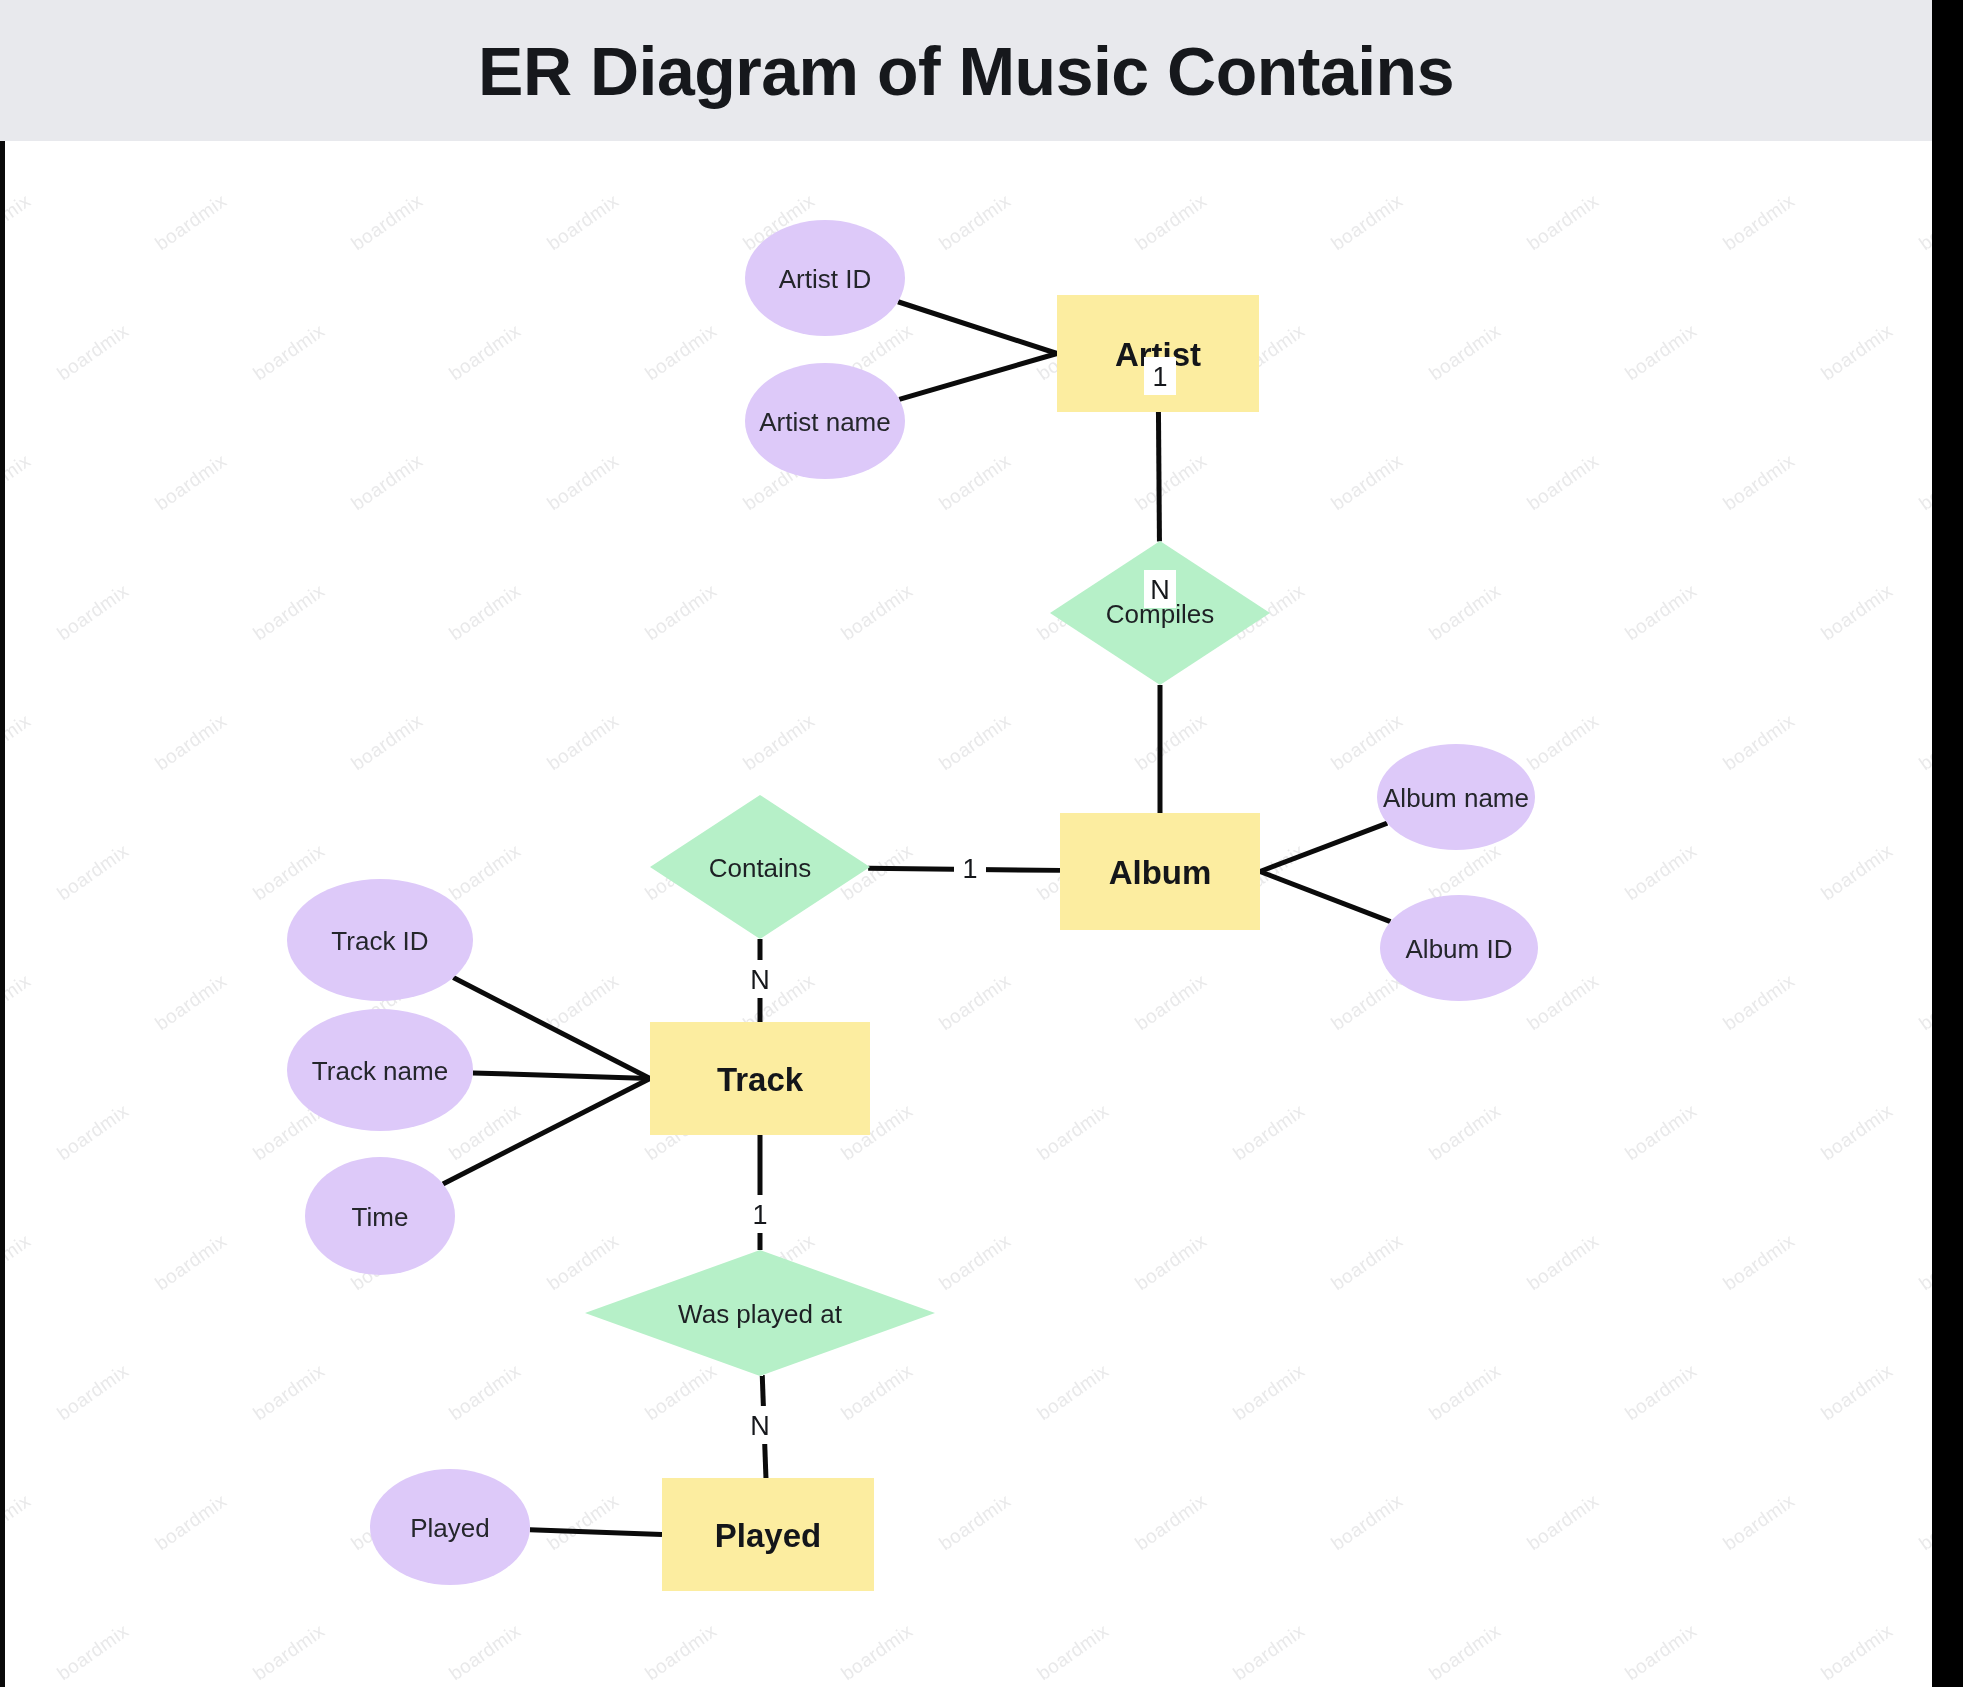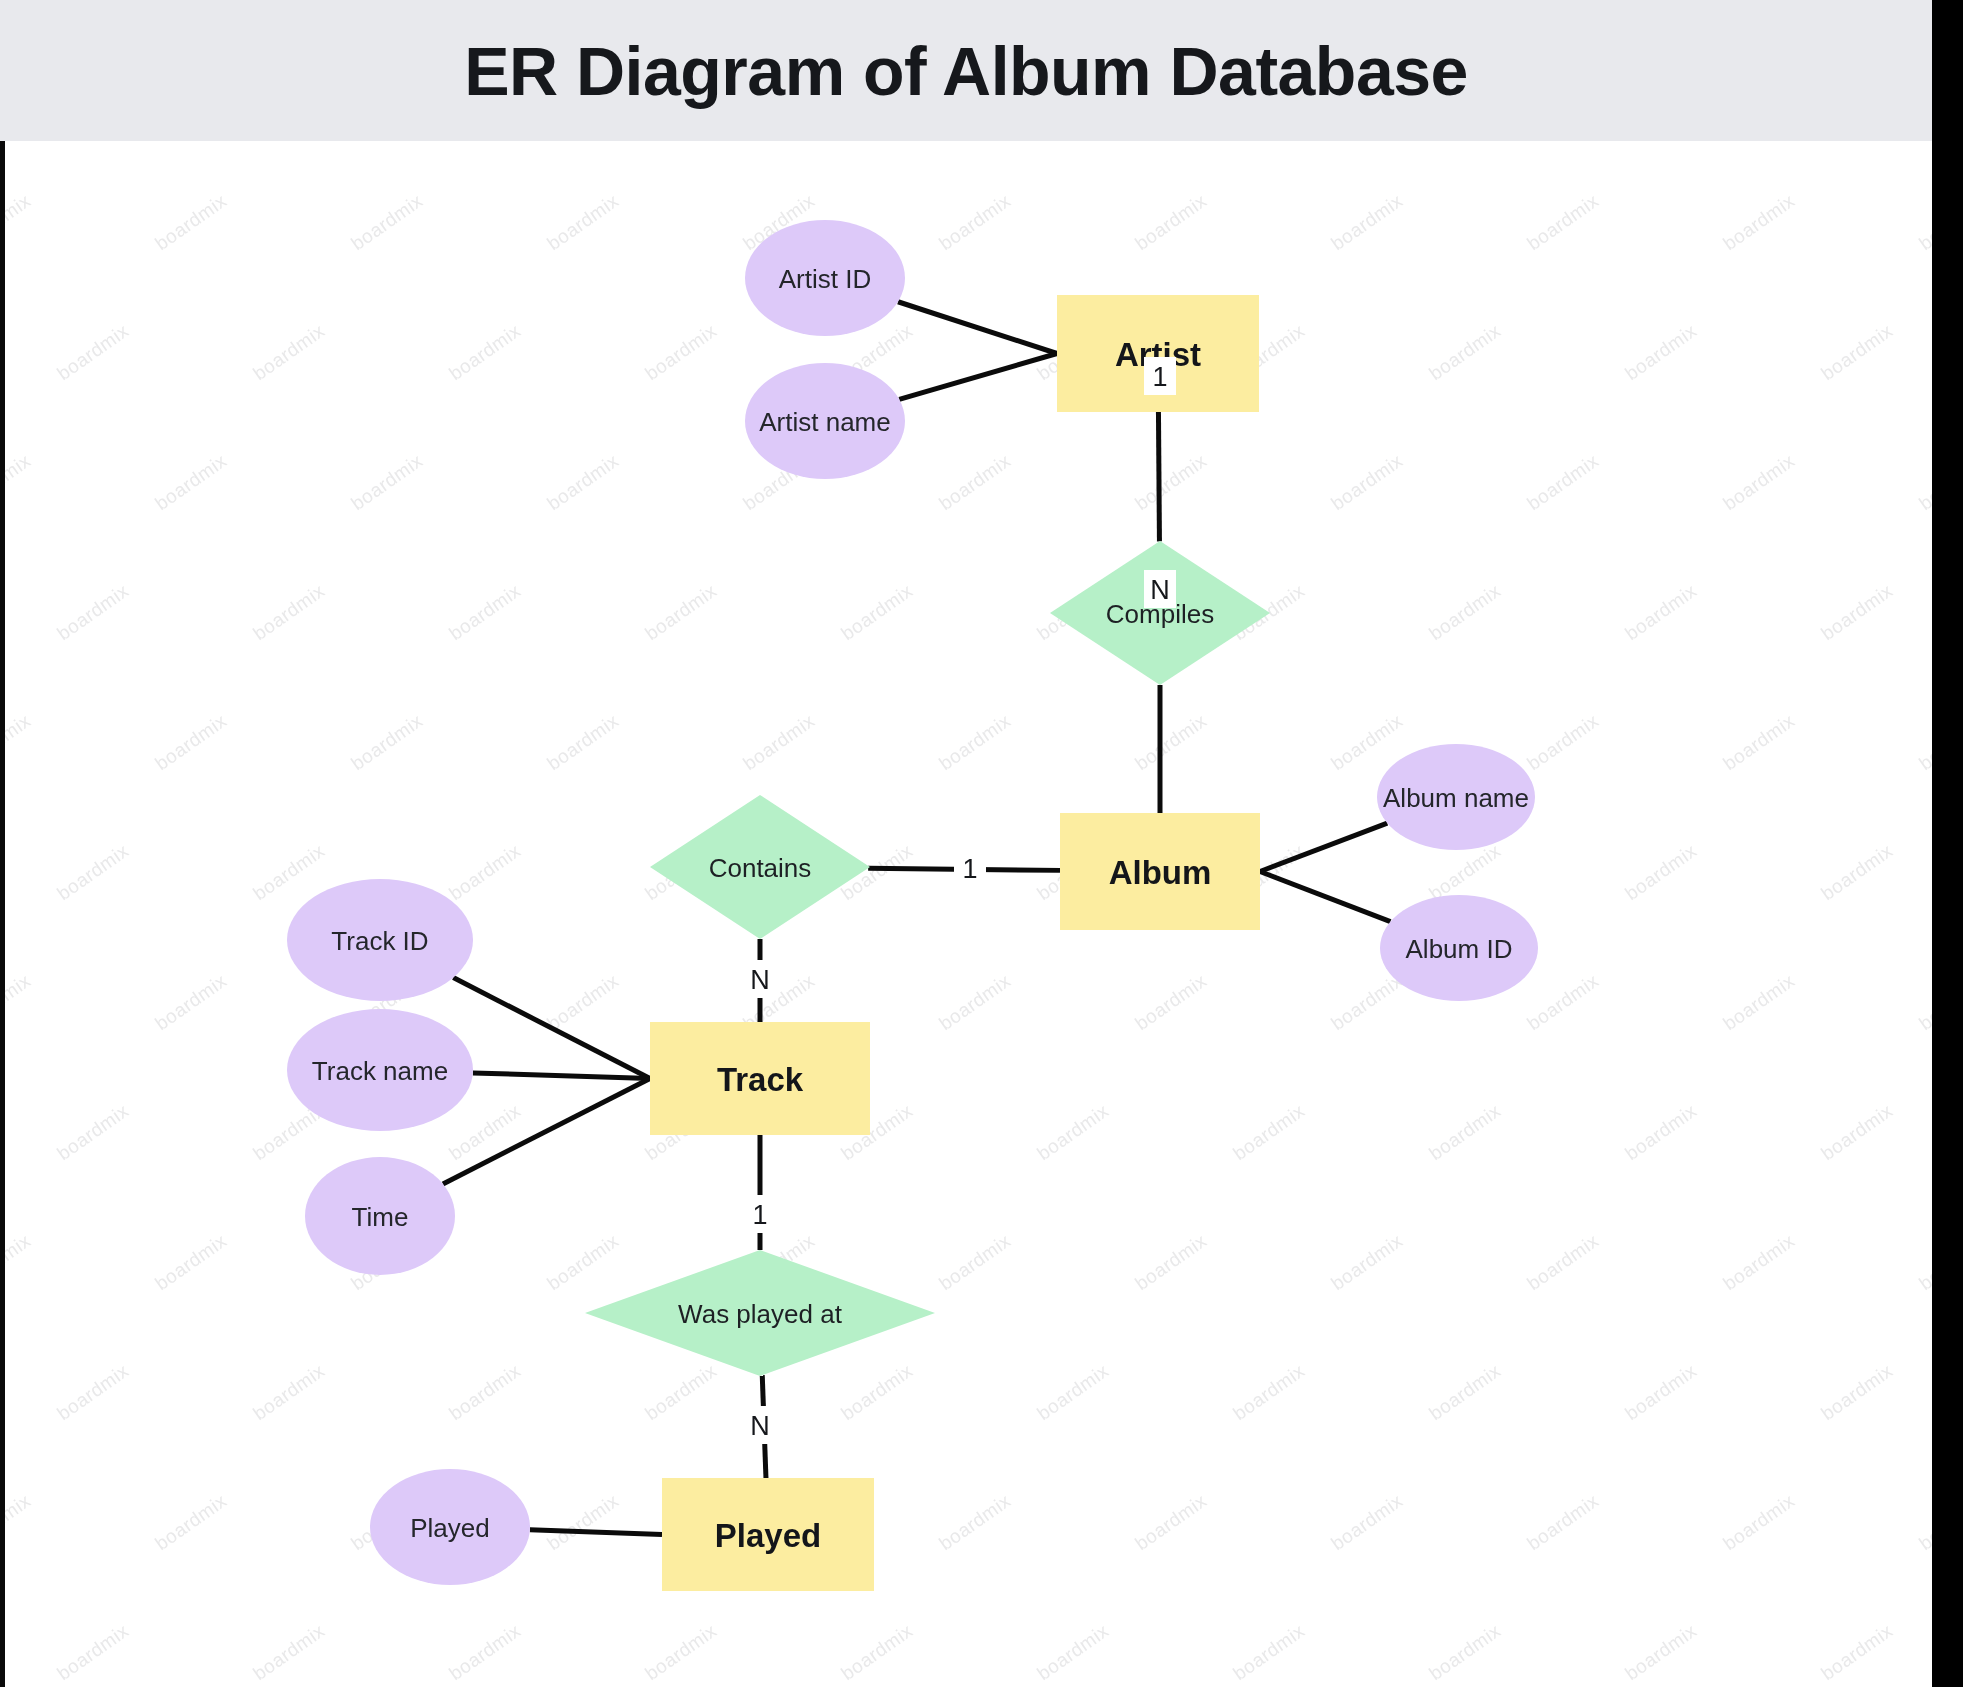--- a/index.html
+++ b/index.html
@@ -120,21 +120,21 @@
     text-anchor: middle;
     dominant-baseline: central;
   }
 </style>
 </head>
 <body>
 
 <div id="app">
 
   <div id="header">
-    <div id="page-title">ER Diagram of Album Database</div>
+    <div id="page-title">ER Diagram of Music Contains</div>
   </div>
 
   <div id="canvas-wrap">
     <svg id="diagram-svg" width="1932" height="1546" viewBox="0 0 1932 1546">
       <g id="watermark-layer">
           <text x="58" y="-20" transform="rotate(-35 58 -20)" class="wm-text" fill="#e9e9ea">boardmix</text>
           <text x="254" y="-20" transform="rotate(-35 254 -20)" class="wm-text" fill="#e9e9ea">boardmix</text>
           <text x="450" y="-20" transform="rotate(-35 450 -20)" class="wm-text" fill="#e9e9ea">boardmix</text>
           <text x="646" y="-20" transform="rotate(-35 646 -20)" class="wm-text" fill="#e9e9ea">boardmix</text>
           <text x="842" y="-20" transform="rotate(-35 842 -20)" class="wm-text" fill="#e9e9ea">boardmix</text>

